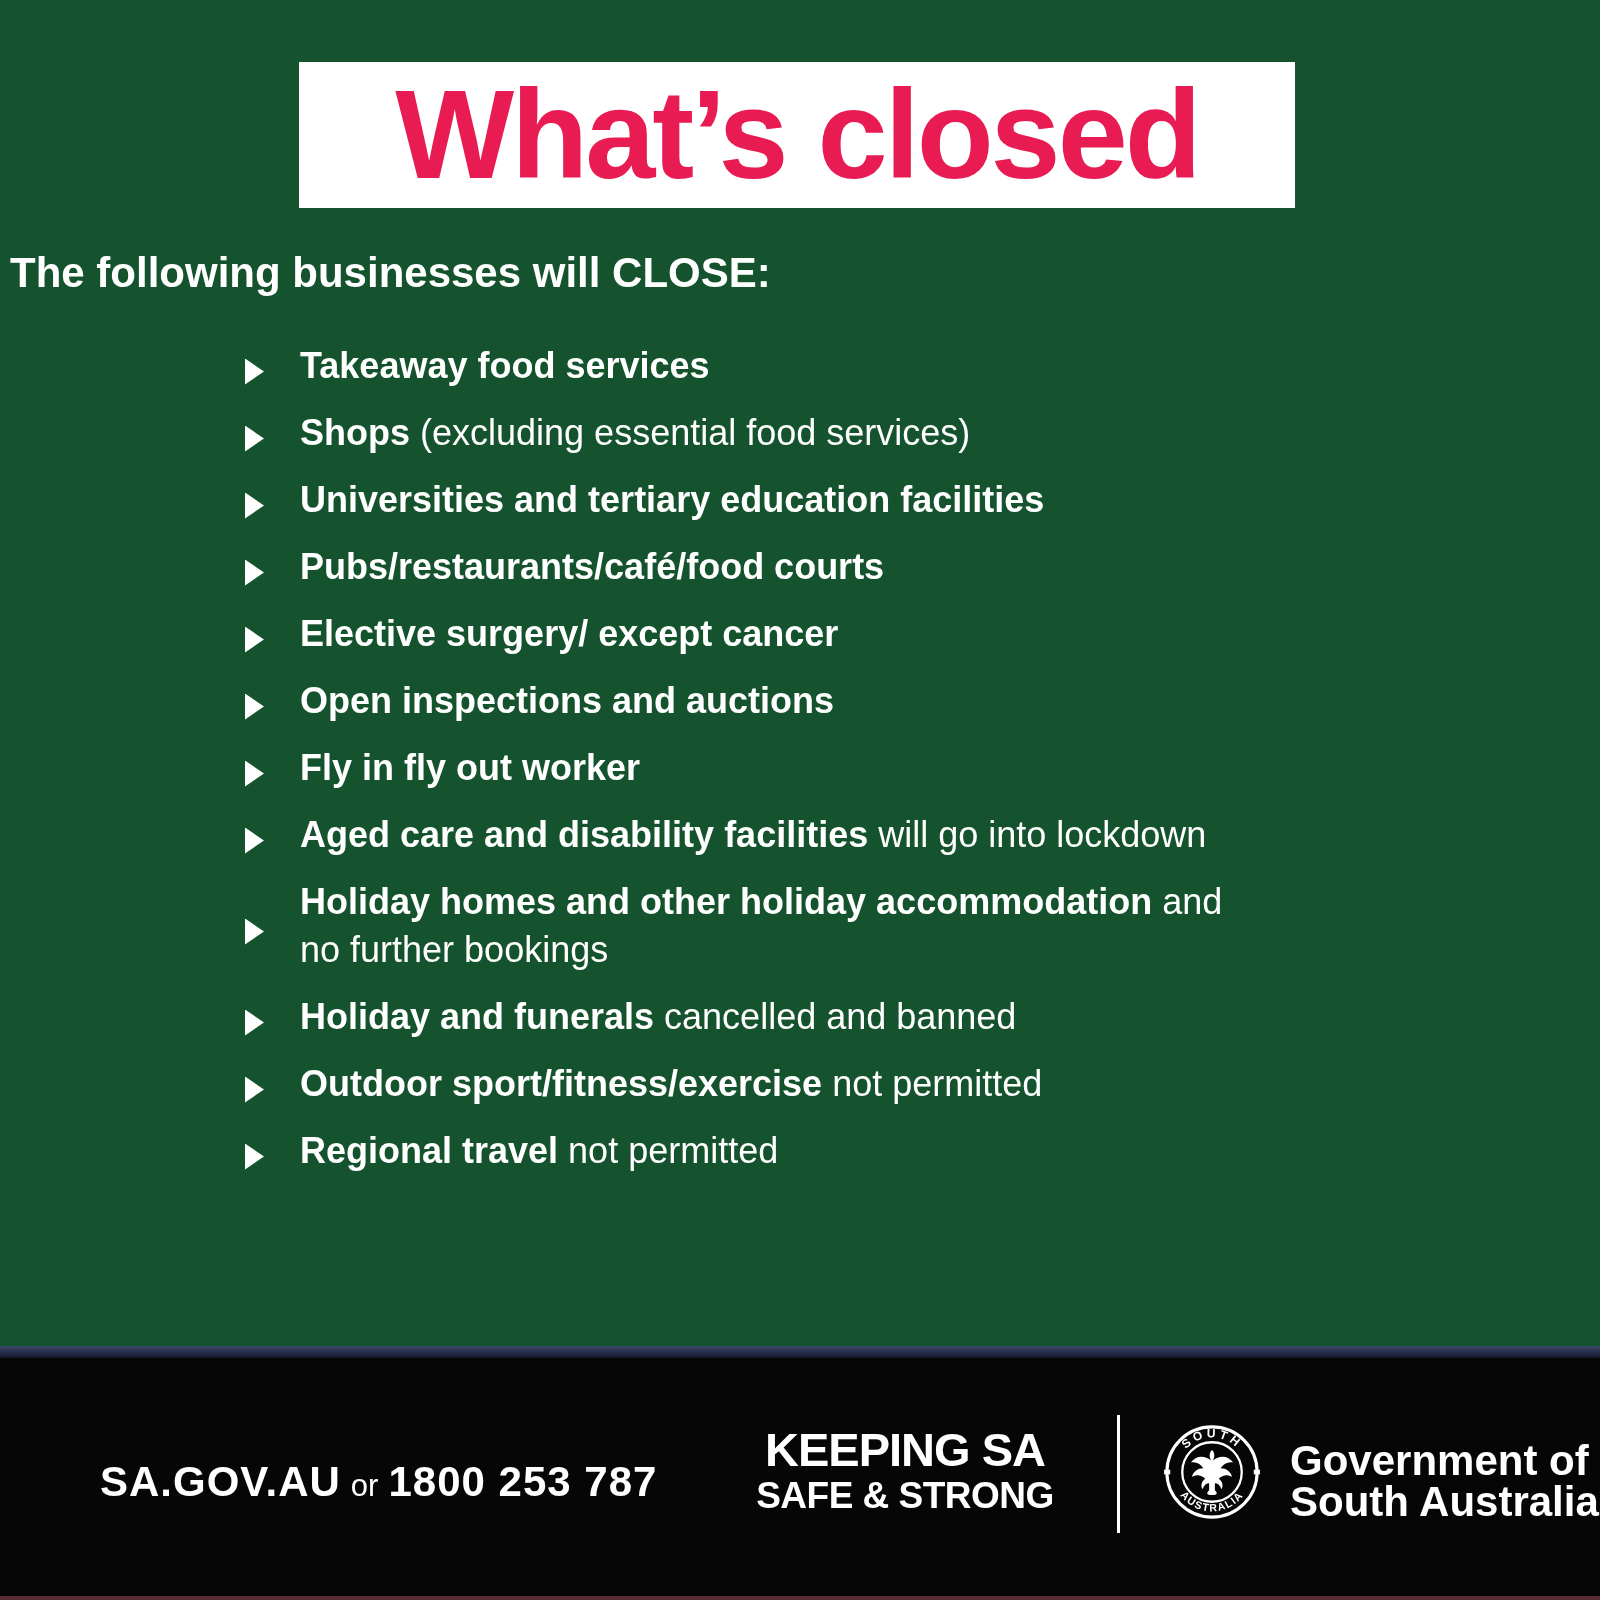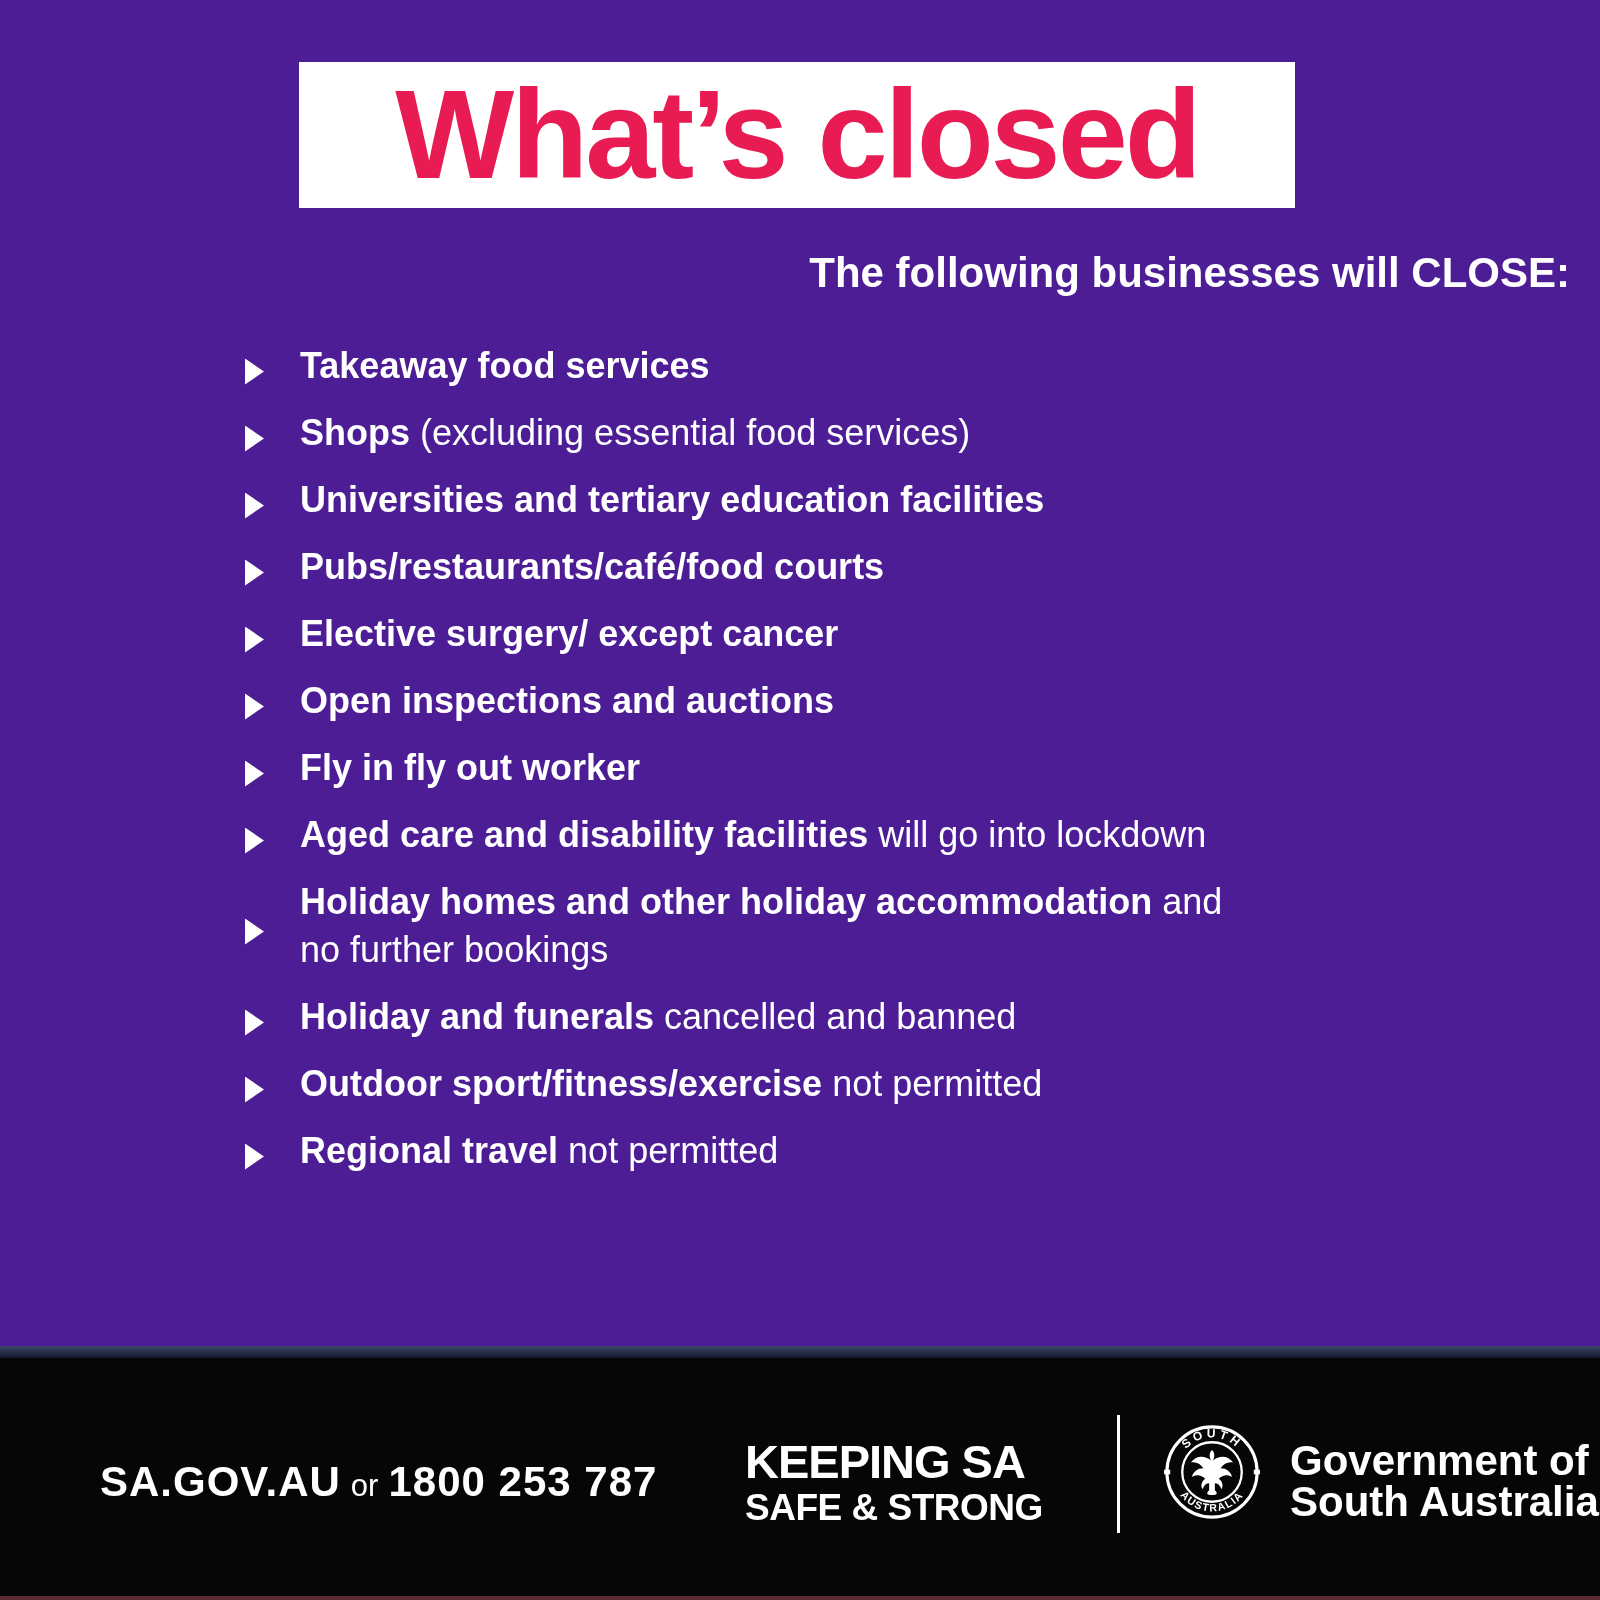--- a/index.html
+++ b/index.html
@@ -2,36 +2,36 @@
 <html><head>
 <meta charset="utf-8">
 <style>
   html,body{margin:0;padding:0;}
   body{
     width:1600px;height:1600px;position:relative;overflow:hidden;
     background:#E81C52;
     font-family:"Liberation Sans",sans-serif;
     -webkit-font-smoothing:antialiased;
   }
-  .poster{position:absolute;inset:0;background:#4c1d95;}
+  .poster{position:absolute;inset:0;background:#14532d;}
 
   
   .title-box{
     position:absolute;left:299px;top:62px;width:996px;height:146px;
     background:#FFFFFF;display:flex;align-items:center;justify-content:center;
   }
   .title{
     margin:0;font-size:126px;font-weight:700;color:#E81C52;
     letter-spacing:-3px;white-space:nowrap;line-height:1;
   }
 
   
   .subtitle{
     position:absolute;left:10px;top:250px;width:1560px;margin:0;
-    text-align:right;color:#FFFFFF;font-size:42px;font-weight:700;line-height:1.1;
+    text-align:left;color:#FFFFFF;font-size:42px;font-weight:700;line-height:1.1;
   }
 
   
   .closed-list{
     position:absolute;left:245px;top:342px;width:1210px;
     margin:0;padding:0;list-style:none;
   }
   .list-item{
     display:flex;align-items:center;margin-bottom:19px;
     color:#FFFFFF;font-size:36px;line-height:48px;
@@ -52,21 +52,21 @@
   .footer{
     position:absolute;left:0;top:1358px;width:1600px;height:242px;
     background:#060606;
   }
   .contact{
     position:absolute;left:100px;top:100px;color:#FFFFFF;
     font-size:42px;font-weight:700;letter-spacing:1px;white-space:nowrap;
   }
   .or{font-size:31px;font-weight:400;margin:2px 10px;letter-spacing:0;}
   .campaign{
-    position:absolute;left:745px;top:80px;width:320px;color:#FFFFFF;
+    position:absolute;left:745px;top:68px;width:320px;text-align:center;color:#FFFFFF;
   }
   .campaign-line1{font-size:47px;font-weight:700;letter-spacing:-1px;line-height:1;white-space:nowrap;}
   .campaign-line2{font-size:37px;font-weight:700;letter-spacing:-0.5px;line-height:1;margin-top:4px;white-space:nowrap;}
   .divider{position:absolute;left:1117px;top:57px;width:3px;height:118px;background:#FFFFFF;}
   .sa-logo{position:absolute;left:1164px;top:66px;width:96px;height:96px;}
   .gov{
     position:absolute;left:1290px;top:82px;color:#FFFFFF;
     font-size:42px;font-weight:700;line-height:41px;white-space:nowrap;
   }
   .bottom-line{position:absolute;left:0;bottom:0;width:1600px;height:4px;background:#5A2D35;}

